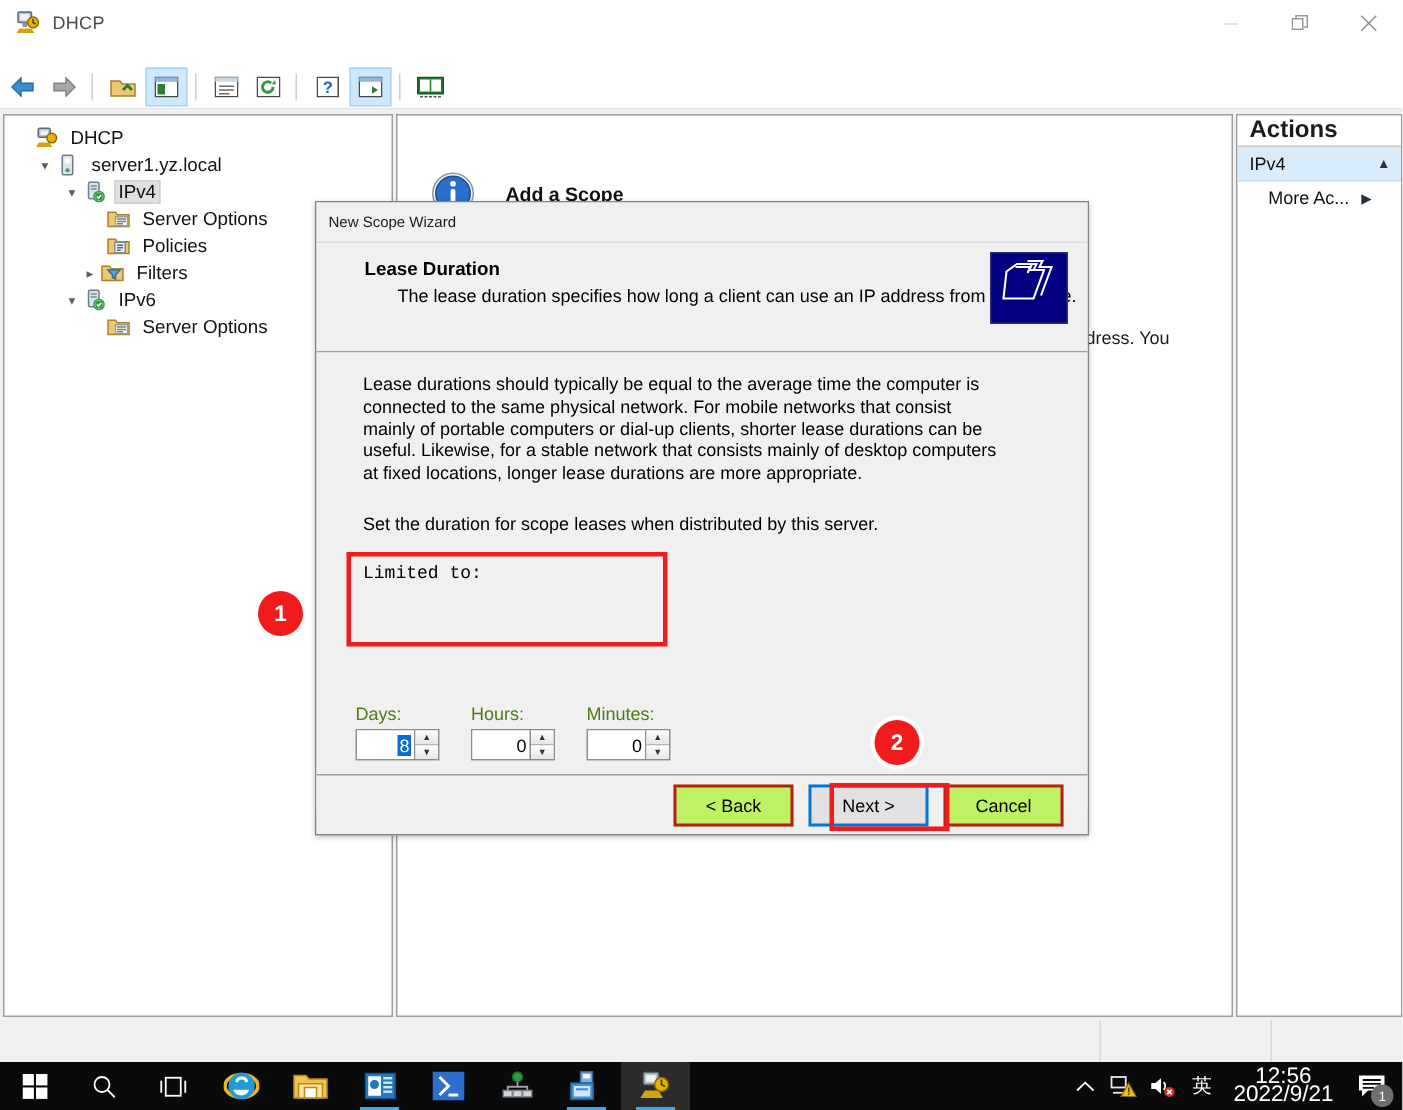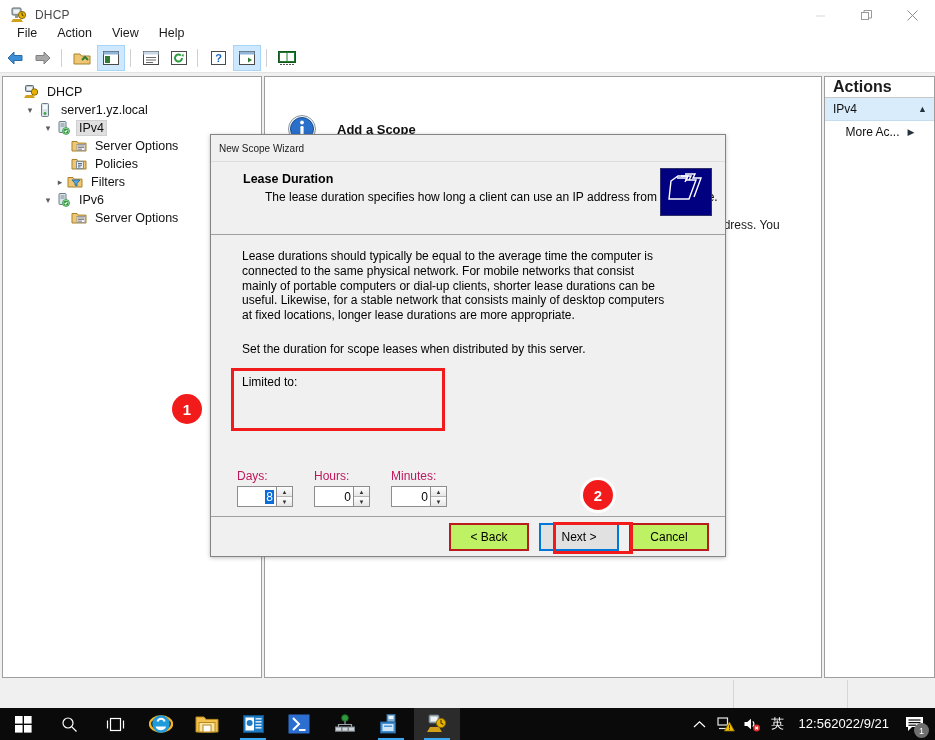--- a/index.html
+++ b/index.html
@@ -144,27 +144,27 @@
     position: absolute; right: 13px; top: 6px; width: 50px; height: 46px;
     background: #000080; border: 1px solid #30306a;
   }
   .wiz-body {
     position: relative; height: 291px; background: #f0f0f0; padding: 14px 0 0 0;
   }
   .wiz-para {
     margin: 0 54px 0 31px; font-size: 12px; color: #000; line-height: 14.8px;
   }
   .wiz-para.p2 { margin-top: 19px; }
-  .wiz-limited { margin: 18px 0 0 31px; font-size: 12px; color: #000; }
+  .wiz-limited { margin: 18px 0 0 31px; font-size: 12px; color: #000; font-family: Liberation Mono, monospace; }
 
   .spin-group {
     position: absolute; left: 26px; top: 234px; display: flex; gap: 22px;
   }
   .spin-field { width: 55px; }
-  .spin-label { font-size: 12px; color: #be185d; margin-bottom: 3px; }
+  .spin-label { font-size: 12px; color: #4d7c0f; margin-bottom: 3px; }
   .spin-box {
     display: flex; height: 21px; width: 56px;
     border: 1px solid #8d8d8d; background: #ffffff; box-sizing: border-box;
   }
   .spin-val {
     flex: 1; display: flex; align-items: center; justify-content: flex-end;
     font-size: 12px; color: #000; padding-right: 2px; background: #ffffff;
   }
   .spin-val.sel { }
   .spin-val.sel span { background: #0a6cd8; color: #ffffff; padding: 0 1px; }
@@ -238,22 +238,22 @@
   }
   .tray {
     margin-left: auto; display: flex; align-items: center; height: 32px;
     padding-right: 4px; color: #ffffff;
   }
   .tray-ico {
     width: 26px; height: 32px; display: flex; align-items: center; justify-content: center;
     font-size: 12px; color: #ffffff;
   }
   .tray-clock {
-    height: 32px; display: flex; flex-direction: row; align-items: center;
-    justify-content: center; font-size: 13px; color: #ffffff; line-height: 12px;
+    height: 32px; display: flex; flex-direction: column; align-items: center;
+    justify-content: center; font-size: 15px; color: #ffffff; line-height: 12px;
     padding: 0 8px;
   }
   .tray-notif {
     width: 34px; height: 32px; display: flex; align-items: center; justify-content: center;
     position: relative;
   }
   .notif-count {
     position: absolute; right: 2px; bottom: 2px; width: 15px; height: 15px;
     border-radius: 50%; background: #6f6f6f; color: #ffffff;
     font-size: 9px; display: flex; align-items: center; justify-content: center;
@@ -290,26 +290,20 @@
       </div>
       <div class="win-btn">
         <svg width="11" height="11" viewBox="0 0 11 11">
           <line x1="0.5" y1="0.5" x2="10.5" y2="10.5" stroke="#8d8d8d"></line>
           <line x1="10.5" y1="0.5" x2="0.5" y2="10.5" stroke="#8d8d8d"></line>
         </svg>
       </div>
     </div>
   </div>
 
-  <div class="menubar">
-    <div class="menu-item">File</div>
-    <div class="menu-item">Action</div>
-    <div class="menu-item">View</div>
-    <div class="menu-item">Help</div>
-  </div>
 
   <div class="toolbar">
     <div class="tb-btn">
       <svg width="18" height="14" viewBox="0 0 18 14">
         <path d="M8 1 L2 7 L8 13 V9.5 H16 V4.5 H8 Z" fill="#3a8fd6" stroke="#2c6ca5"></path>
       </svg>
     </div>
     <div class="tb-btn">
       <svg width="18" height="14" viewBox="0 0 18 14">
         <path d="M10 1 L16 7 L10 13 V9.5 H2 V4.5 H10 Z" fill="#a8a8a8" stroke="#808080"></path>

